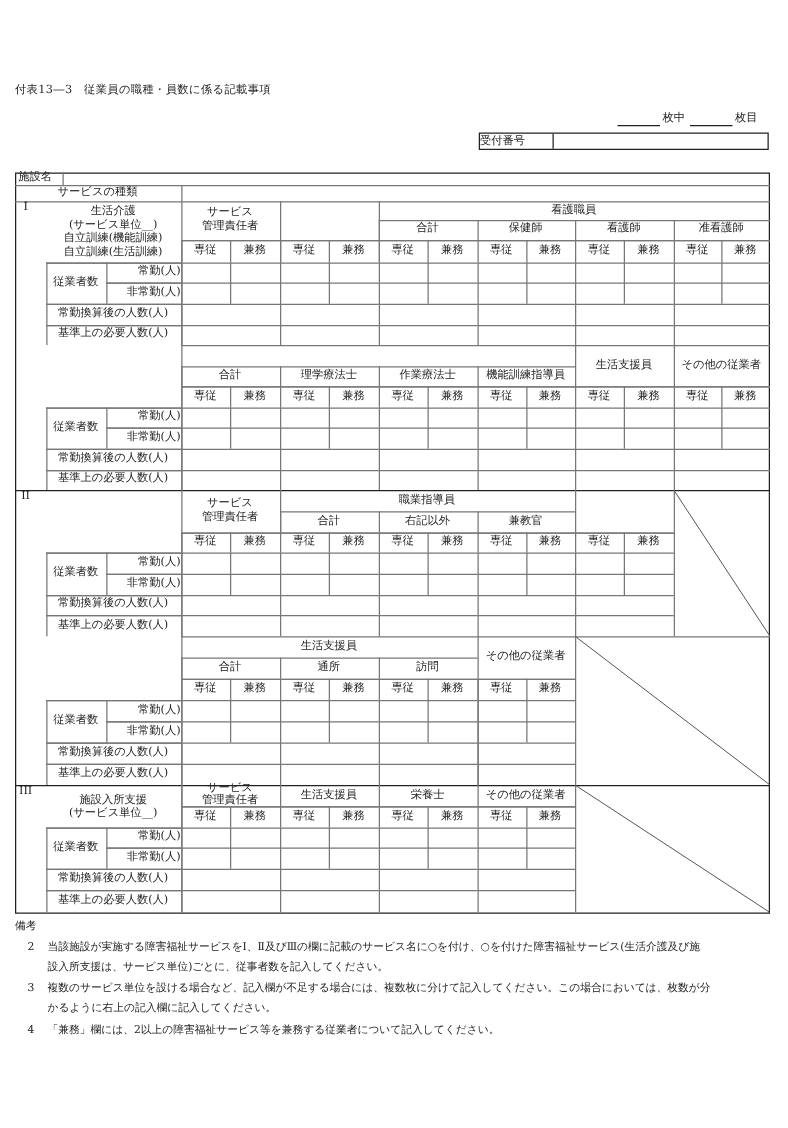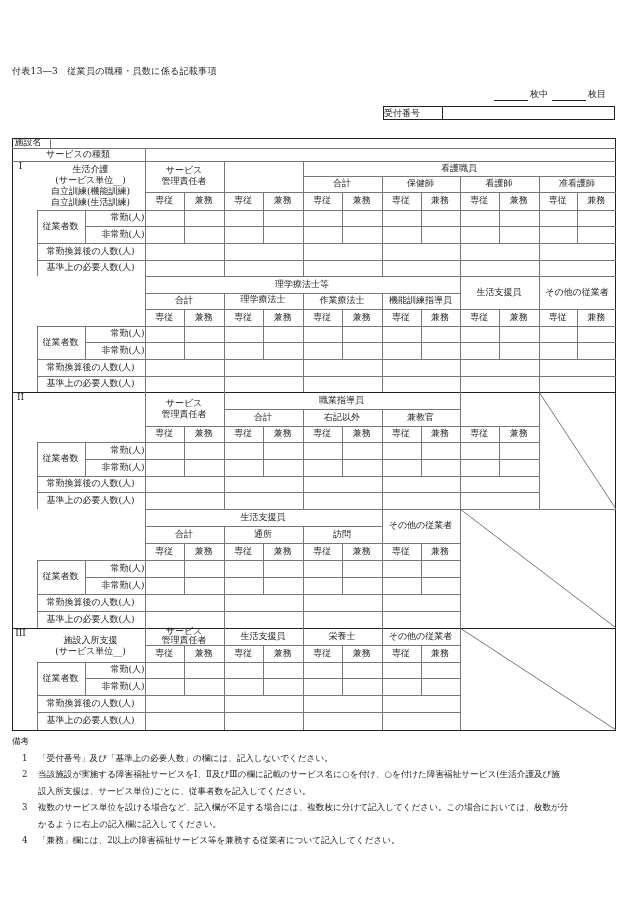--- a/index.html
+++ b/index.html
@@ -184,25 +184,24 @@
     <div class="hl" style="left: 525.5px; width: 77px; top: 120.5px;"></div>
     <div class="vl" style="left: 525.5px; top: 70.5px; height: 66px;"></div>
     <div class="vl" style="left: 564px; top: 70.5px; height: 33px;"></div>
     <div class="c" style="left: 525.5px; width: 38.5px; top: 70.5px; height: 16px;"></div>
     <div class="c" style="left: 564px; width: 38.5px; top: 70.5px; height: 16px;"></div>
     <div class="c" style="left: 525.5px; width: 38.5px; top: 86.5px; height: 17px;"></div>
     <div class="c" style="left: 564px; width: 38.5px; top: 86.5px; height: 17px;"></div>
     <div class="c" style="left: 525.5px; width: 77px; top: 103.5px; height: 17px;"></div>
     <div class="c" style="left: 525.5px; width: 77px; top: 120.5px; height: 16px;"></div>
     <div class="hl" style="left: 131.5px; width: 471px; top: 136.5px;"></div>
-    <div class="c" style="left: 131.5px; width: 315px; top: 136.5px; height: 17px;">理学療法士等</div>
     <div class="hl" style="left: 131.5px; width: 315px; top: 153.5px;"></div>
     <div class="c" style="left: 131.5px; width: 79px; top: 153.5px; height: 16px;">合計</div>
     <div class="vl" style="left: 131.5px; top: 153.5px; height: 16px;"></div>
-    <div class="c" style="left: 210.5px; width: 79px; top: 153.5px; height: 16px; font-family: Liberation Mono, monospace;">理学療法士</div>
+    <div class="c" style="left: 210.5px; width: 79px; top: 153.5px; height: 16px;">理学療法士</div>
     <div class="vl" style="left: 210.5px; top: 153.5px; height: 16px;"></div>
     <div class="c" style="left: 289.5px; width: 79px; top: 153.5px; height: 16px;">作業療法士</div>
     <div class="vl" style="left: 289.5px; top: 153.5px; height: 16px;"></div>
     <div class="c" style="left: 368.5px; width: 78px; top: 153.5px; height: 16px;">機能訓練指導員</div>
     <div class="vl" style="left: 368.5px; top: 153.5px; height: 16px;"></div>
     <div class="vl" style="left: 446.5px; top: 136.5px; height: 33px;"></div>
     <div class="c" style="left: 446.5px; width: 79px; top: 136.5px; height: 33px;">生活支援員</div>
     <div class="vl" style="left: 525.5px; top: 136.5px; height: 33px;"></div>
     <div class="c" style="left: 525.5px; width: 77px; top: 136.5px; height: 33px;">その他の従業者</div>
     <div class="hl" style="left: 131.5px; width: 471px; top: 169.5px;"></div>
@@ -643,17 +642,16 @@
     <div class="c" style="left: 407.5px; width: 39px; top: 538.5px; height: 17px;"></div>
     <div class="c" style="left: 368.5px; width: 78px; top: 555.5px; height: 17px;"></div>
     <div class="c" style="left: 368.5px; width: 78px; top: 572.5px; height: 18px;"></div>
     <svg class="diag" width="156" height="102" style="left: 446.5px; top: 488.5px;">
       <line x1="0" y1="0" x2="156" y2="102" stroke="#555" stroke-width="0.8"></line>
     </svg>
   </div>
 
 <div class="abs notes">
   <div>備考</div>
-  <div class="note"><span class="num">1</span><span>「受付番号」及び「基準上の必要人数」の欄には、記入しないでください。</span></div>
   <div class="note"><span class="num">2</span><span>当該施設が実施する障害福祉サービスをⅠ、Ⅱ及びⅢの欄に記載のサービス名に○を付け、○を付けた障害福祉サービス(生活介護及び施</span><div class="cont">設入所支援は、サービス単位)ごとに、従事者数を記入してください。</div></div>
   <div class="note"><span class="num">3</span><span>複数のサービス単位を設ける場合など、記入欄が不足する場合には、複数枚に分けて記入してください。この場合においては、枚数が分</span><div class="cont">かるように右上の記入欄に記入してください。</div></div>
   <div class="note"><span class="num">4</span><span>「兼務」欄には、2以上の障害福祉サービス等を兼務する従業者について記入してください。</span></div>
 </div>
 
 </body></html>

